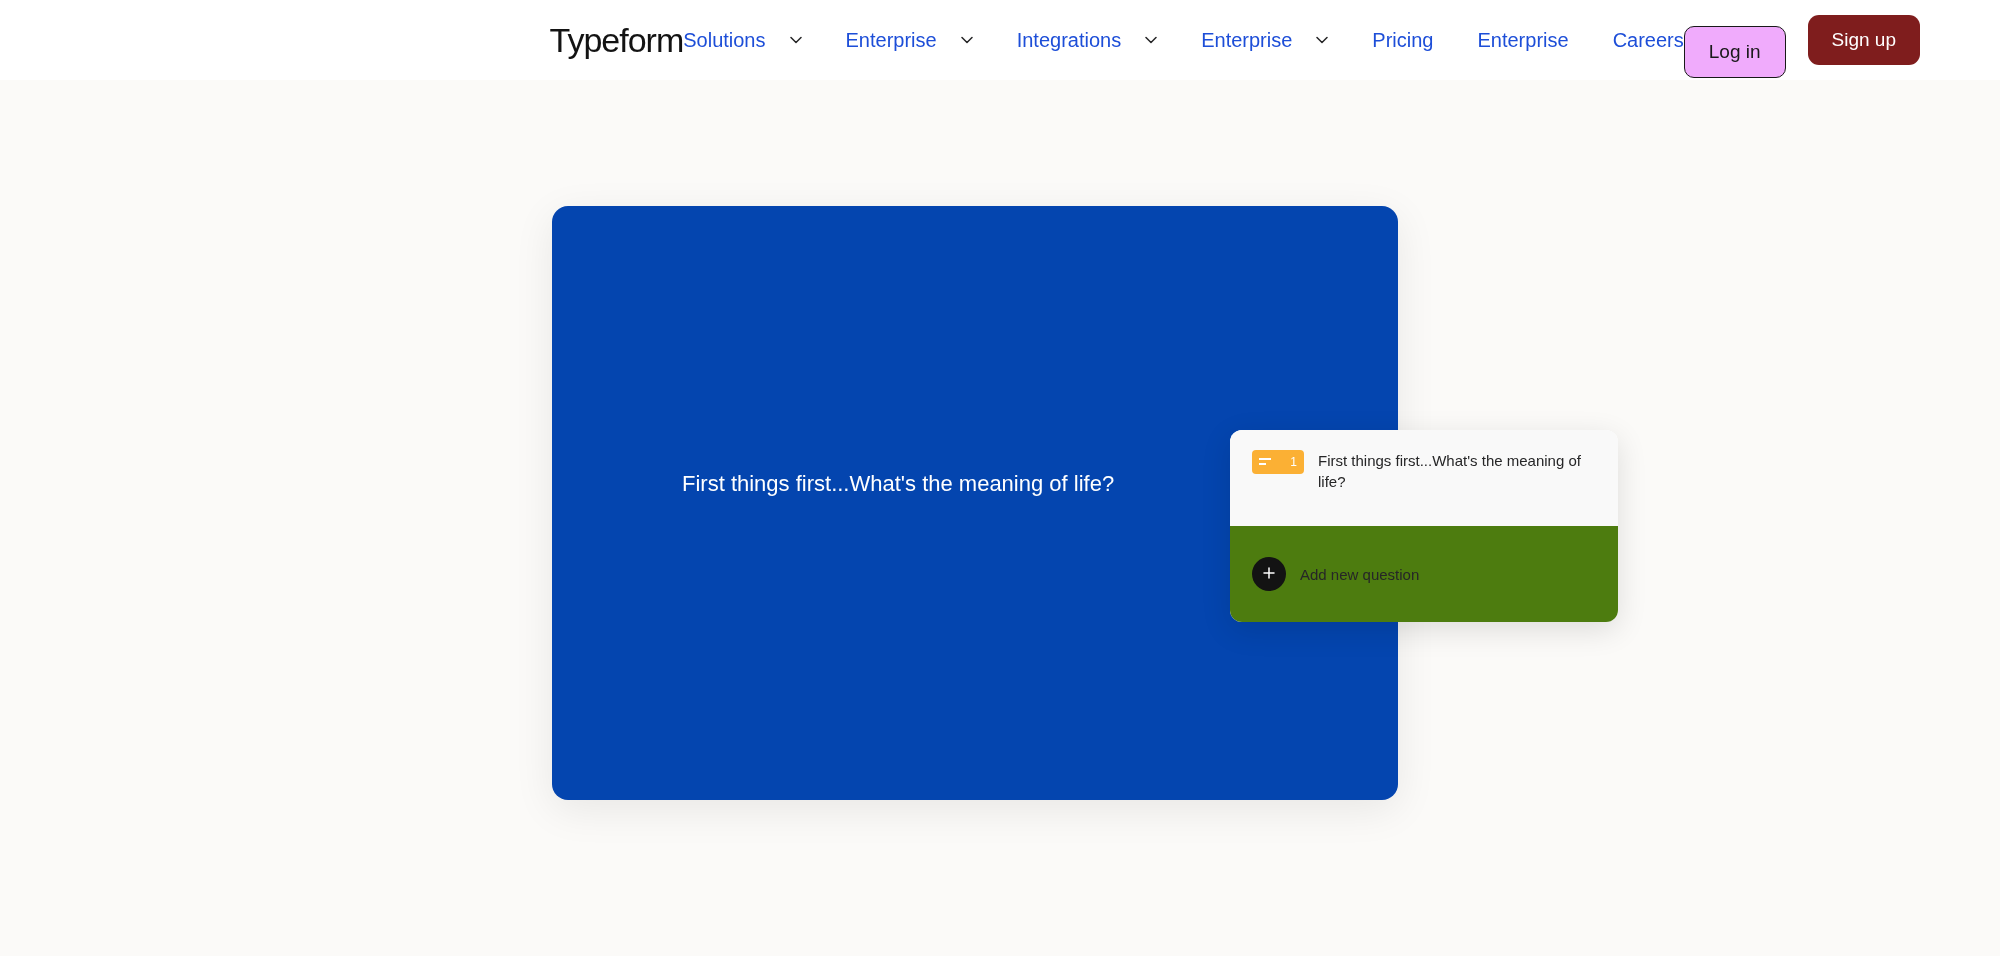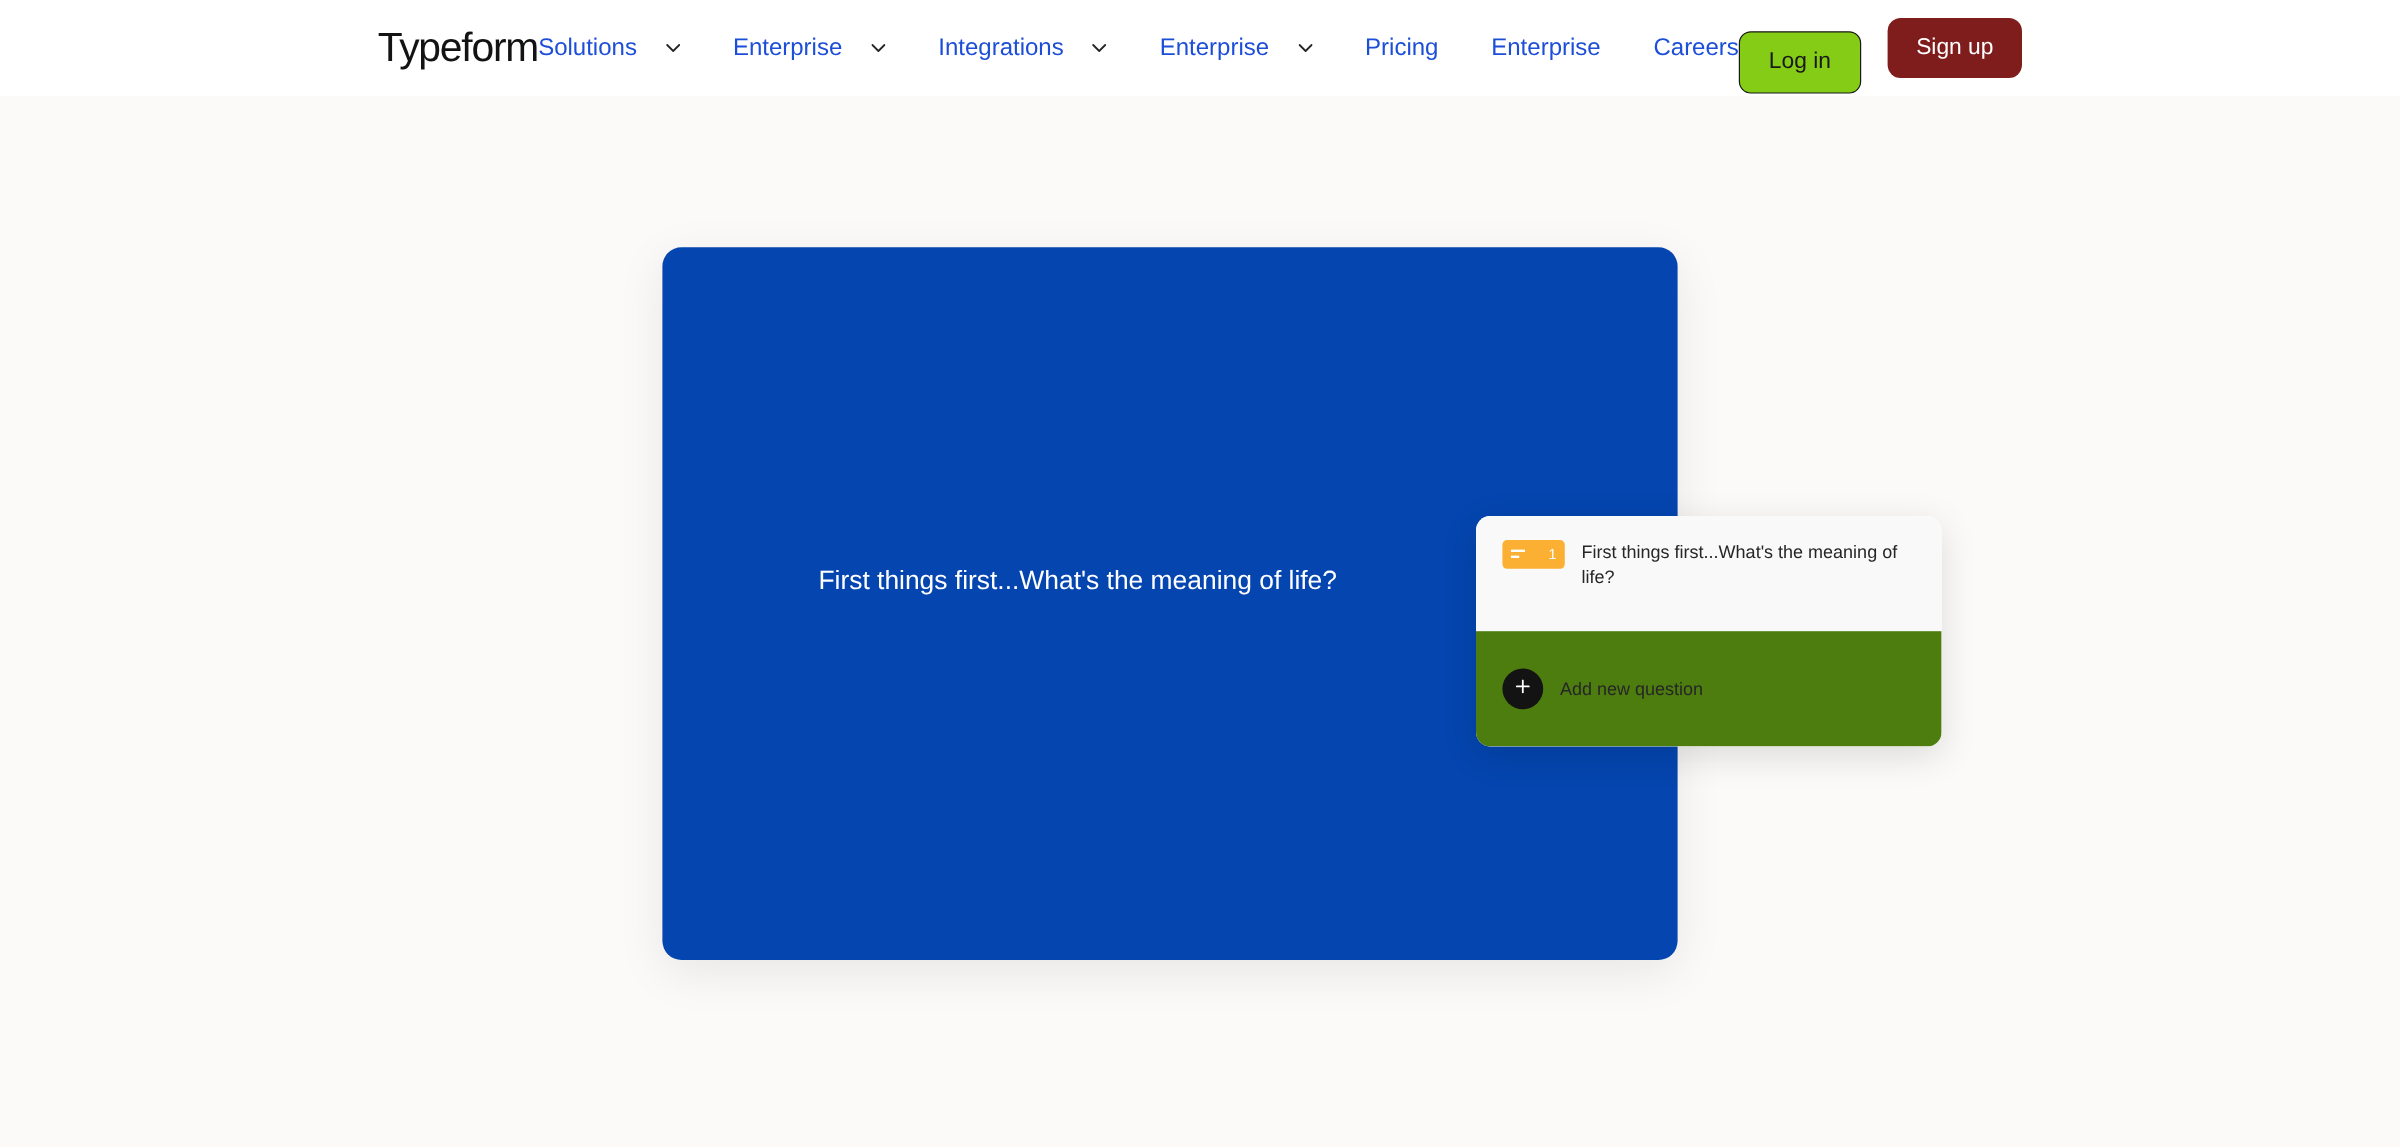--- a/index.html
+++ b/index.html
@@ -14,21 +14,21 @@
       height: 956px;
       background: #ffffff;
       overflow: hidden;
     }
 
     
     .header {
       height: 80px;
       display: flex;
       align-items: center;
-      justify-content: center;
+      justify-content: flex-end;
       padding: 16px 80px;
       background: #ffffff;
     }
 
     .logo {
       font-size: 34px;
       font-weight: 500;
       letter-spacing: -1px;
       color: #131313;
     }
@@ -69,21 +69,21 @@
 
     .btn {
       padding: 14px 24px;
       font-size: 19px;
       border-radius: 10px;
       cursor: pointer;
       border: none;
     }
 
     .btn-outline {
-      background: #84cc16;
+      background: #f0abfc;
       border: 1px solid #191919;
       color: #191919;
       margin-top: 24px;
     }
 
     .btn-dark {
       background: #7f1d1d;
       color: #ffffff;
       border-radius: 11px;
     }

